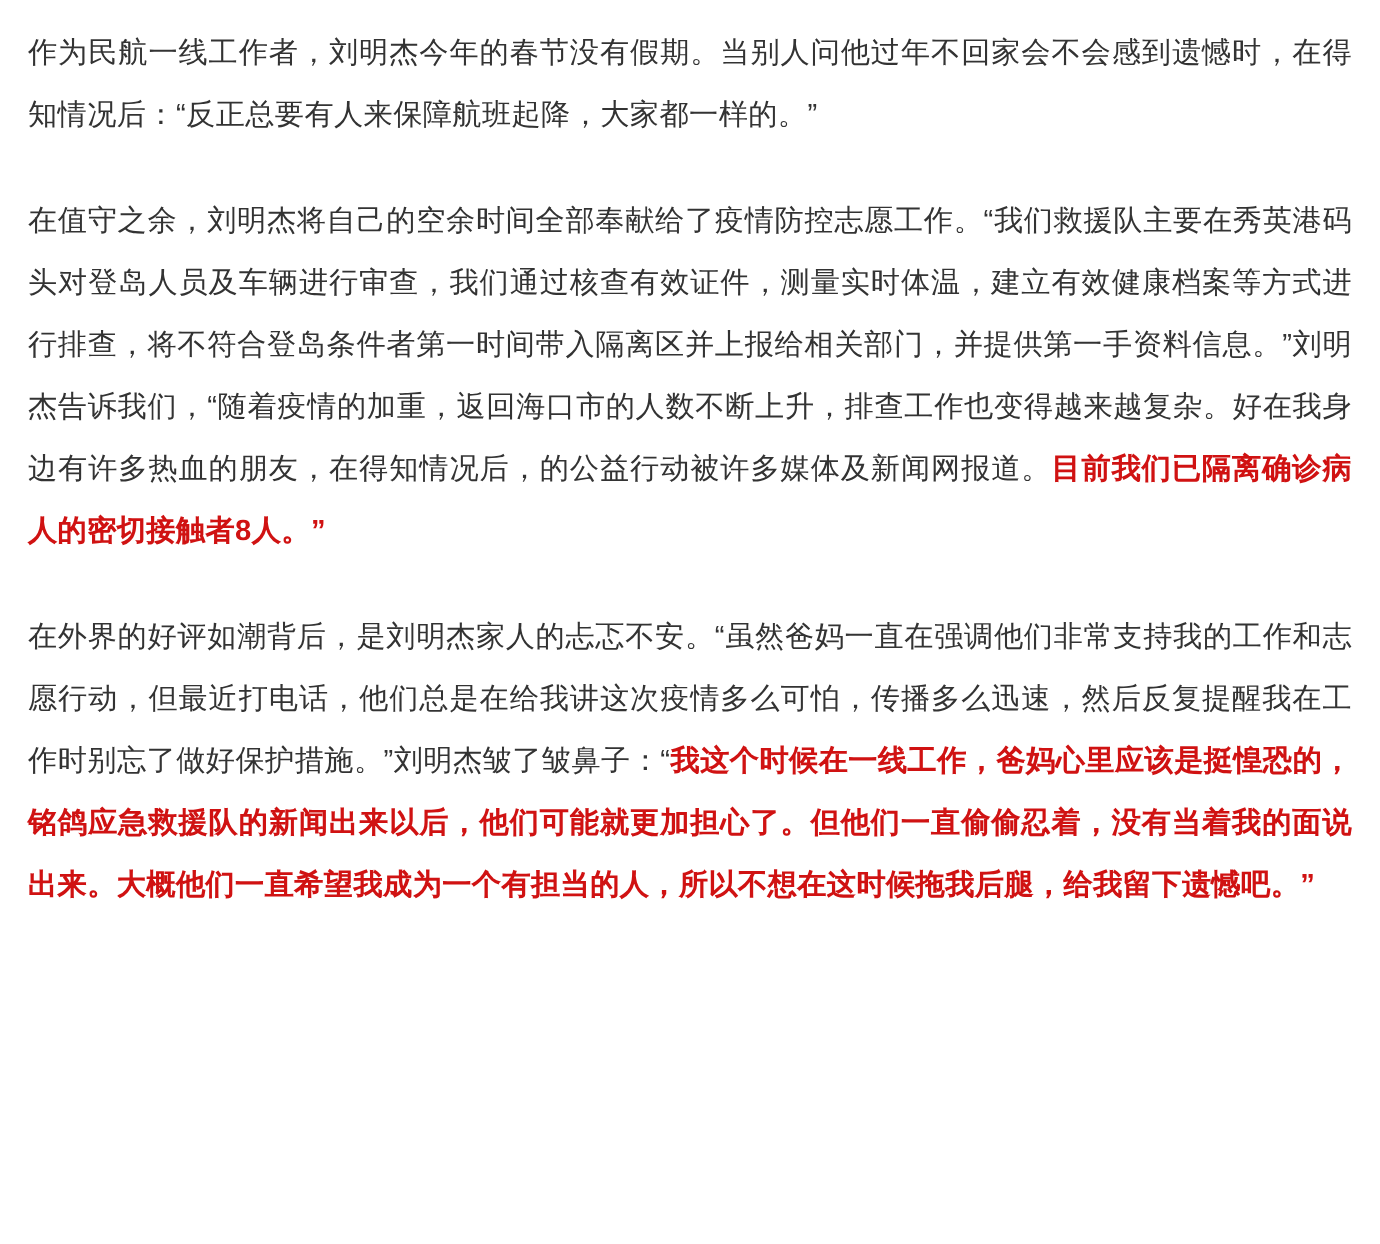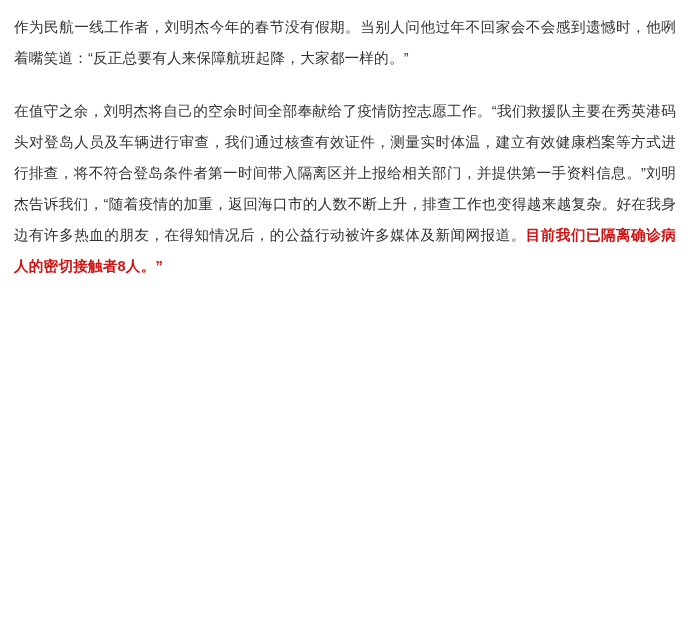--- a/index.html
+++ b/index.html
@@ -37,21 +37,24 @@
   }
   .plain {
     color: #333333;
   }
 </style>
 </head>
 <body>
 
 <div class="article">
   <p class="para">
-    <span class="plain">作为民航一线工作者，刘明杰今年的春节没有假期。当别人问他过年不回家会不会感到遗憾时，他咧着嘴笑道：“反正总要有人来保障航班起降，大家都一样的。”</span>
+    <span class="plain">作为民航一线工作者，刘明杰今年的春节没有假期。当别人问他过年不回家会不会感到遗憾时，在得知情况后：“反正总要有人来保障航班起降，大家都一样的。”</span>
   </p>
 
   <p class="para">
     <span class="plain">在值守之余，刘明杰将自己的空余时间全部奉献给了疫情防控志愿工作。“我们救援队主要在秀英港码头对登岛人员及车辆进行审查，我们通过核查有效证件，测量实时体温，建立有效健康档案等方式进行排查，将不符合登岛条件者第一时间带入隔离区并上报给相关部门，并提供第一手资料信息。”刘明杰告诉我们，“随着疫情的加重，返回海口市的人数不断上升，排查工作也变得越来越复杂。好在我身边有许多热血的朋友，在得知情况后，的公益行动被许多媒体及新闻网报道。</span><span class="hl">目前我们已隔离确诊病人的密切接触者8人。”</span>
   </p>
 
 
+  <p class="para">
+    <span class="plain">在外界的好评如潮背后，是刘明杰家人的忐忑不安。“虽然爸妈一直在强调他们非常支持我的工作和志愿行动，但最近打电话，他们总是在给我讲这次疫情多么可怕，传播多么迅速，然后反复提醒我在工作时别忘了做好保护措施。”刘明杰皱了皱鼻子：“</span><span class="hl">我这个时候在一线工作，爸妈心里应该是挺惶恐的，铭鸽应急救援队的新闻出来以后，他们可能就更加担心了。但他们一直偷偷忍着，没有当着我的面说出来。大概他们一直希望我成为一个有担当的人，所以不想在这时候拖我后腿，给我留下遗憾吧。”</span>
+  </p>
 </div>
 
 </body></html>

